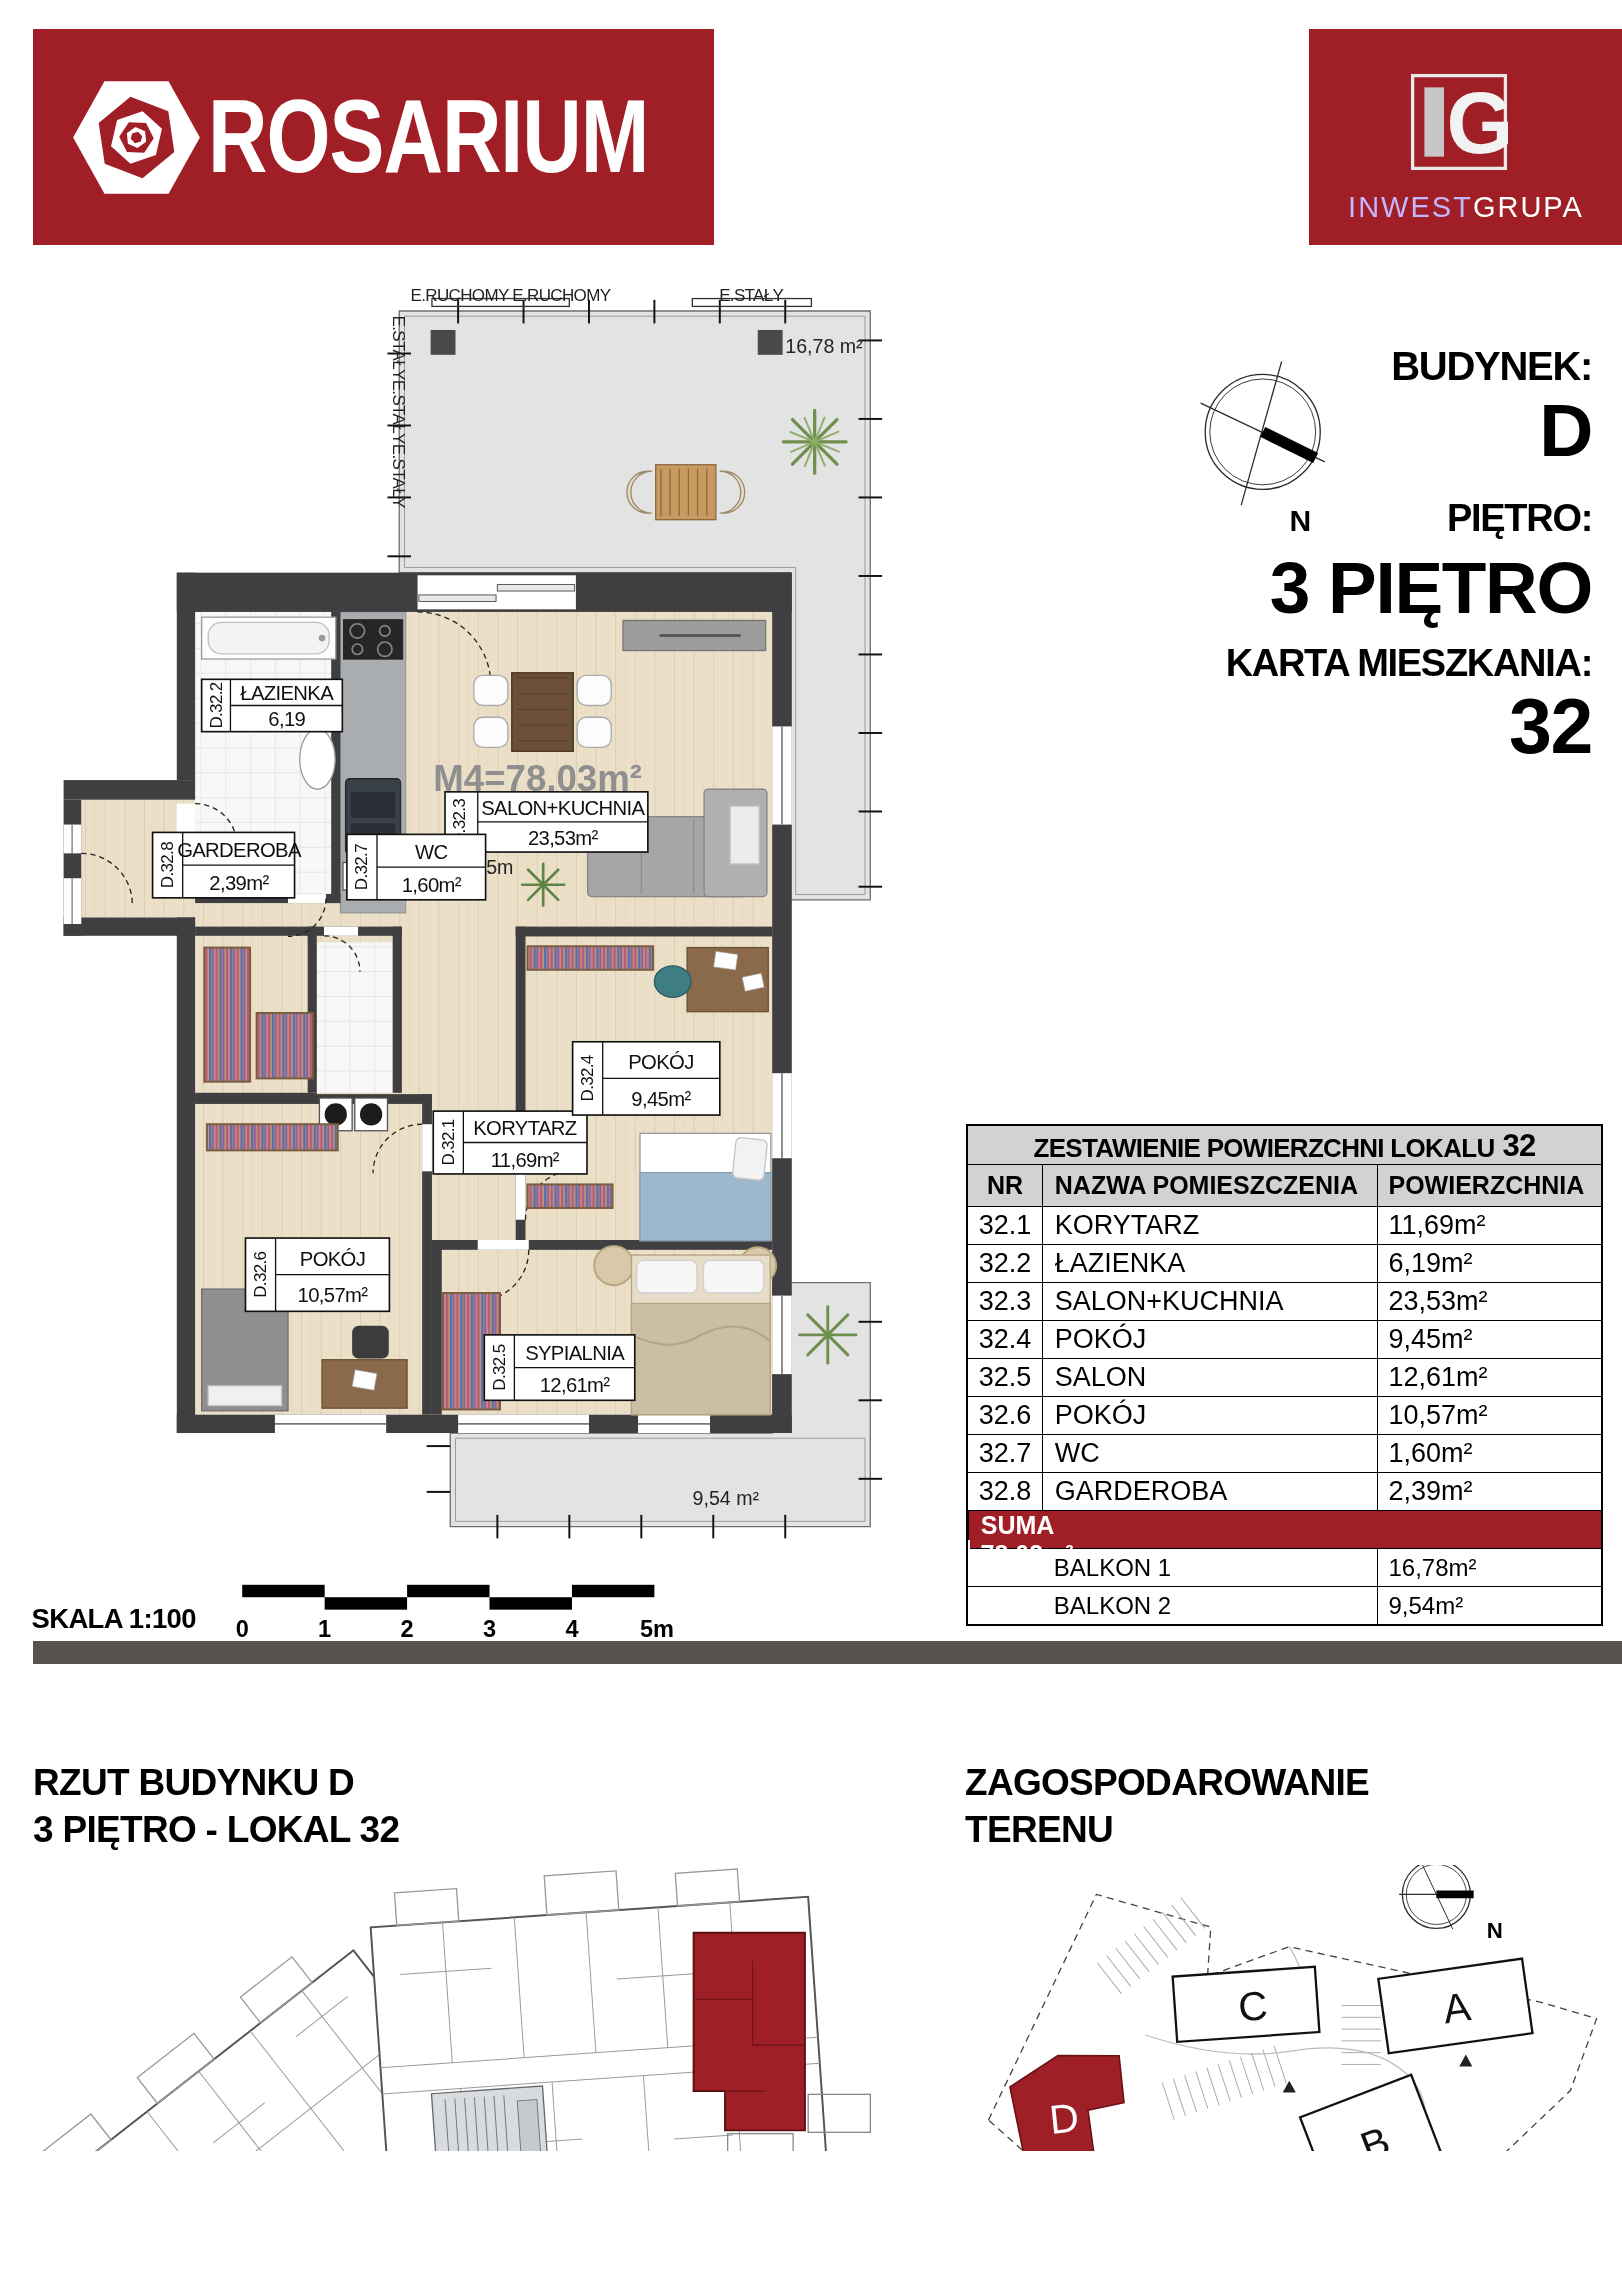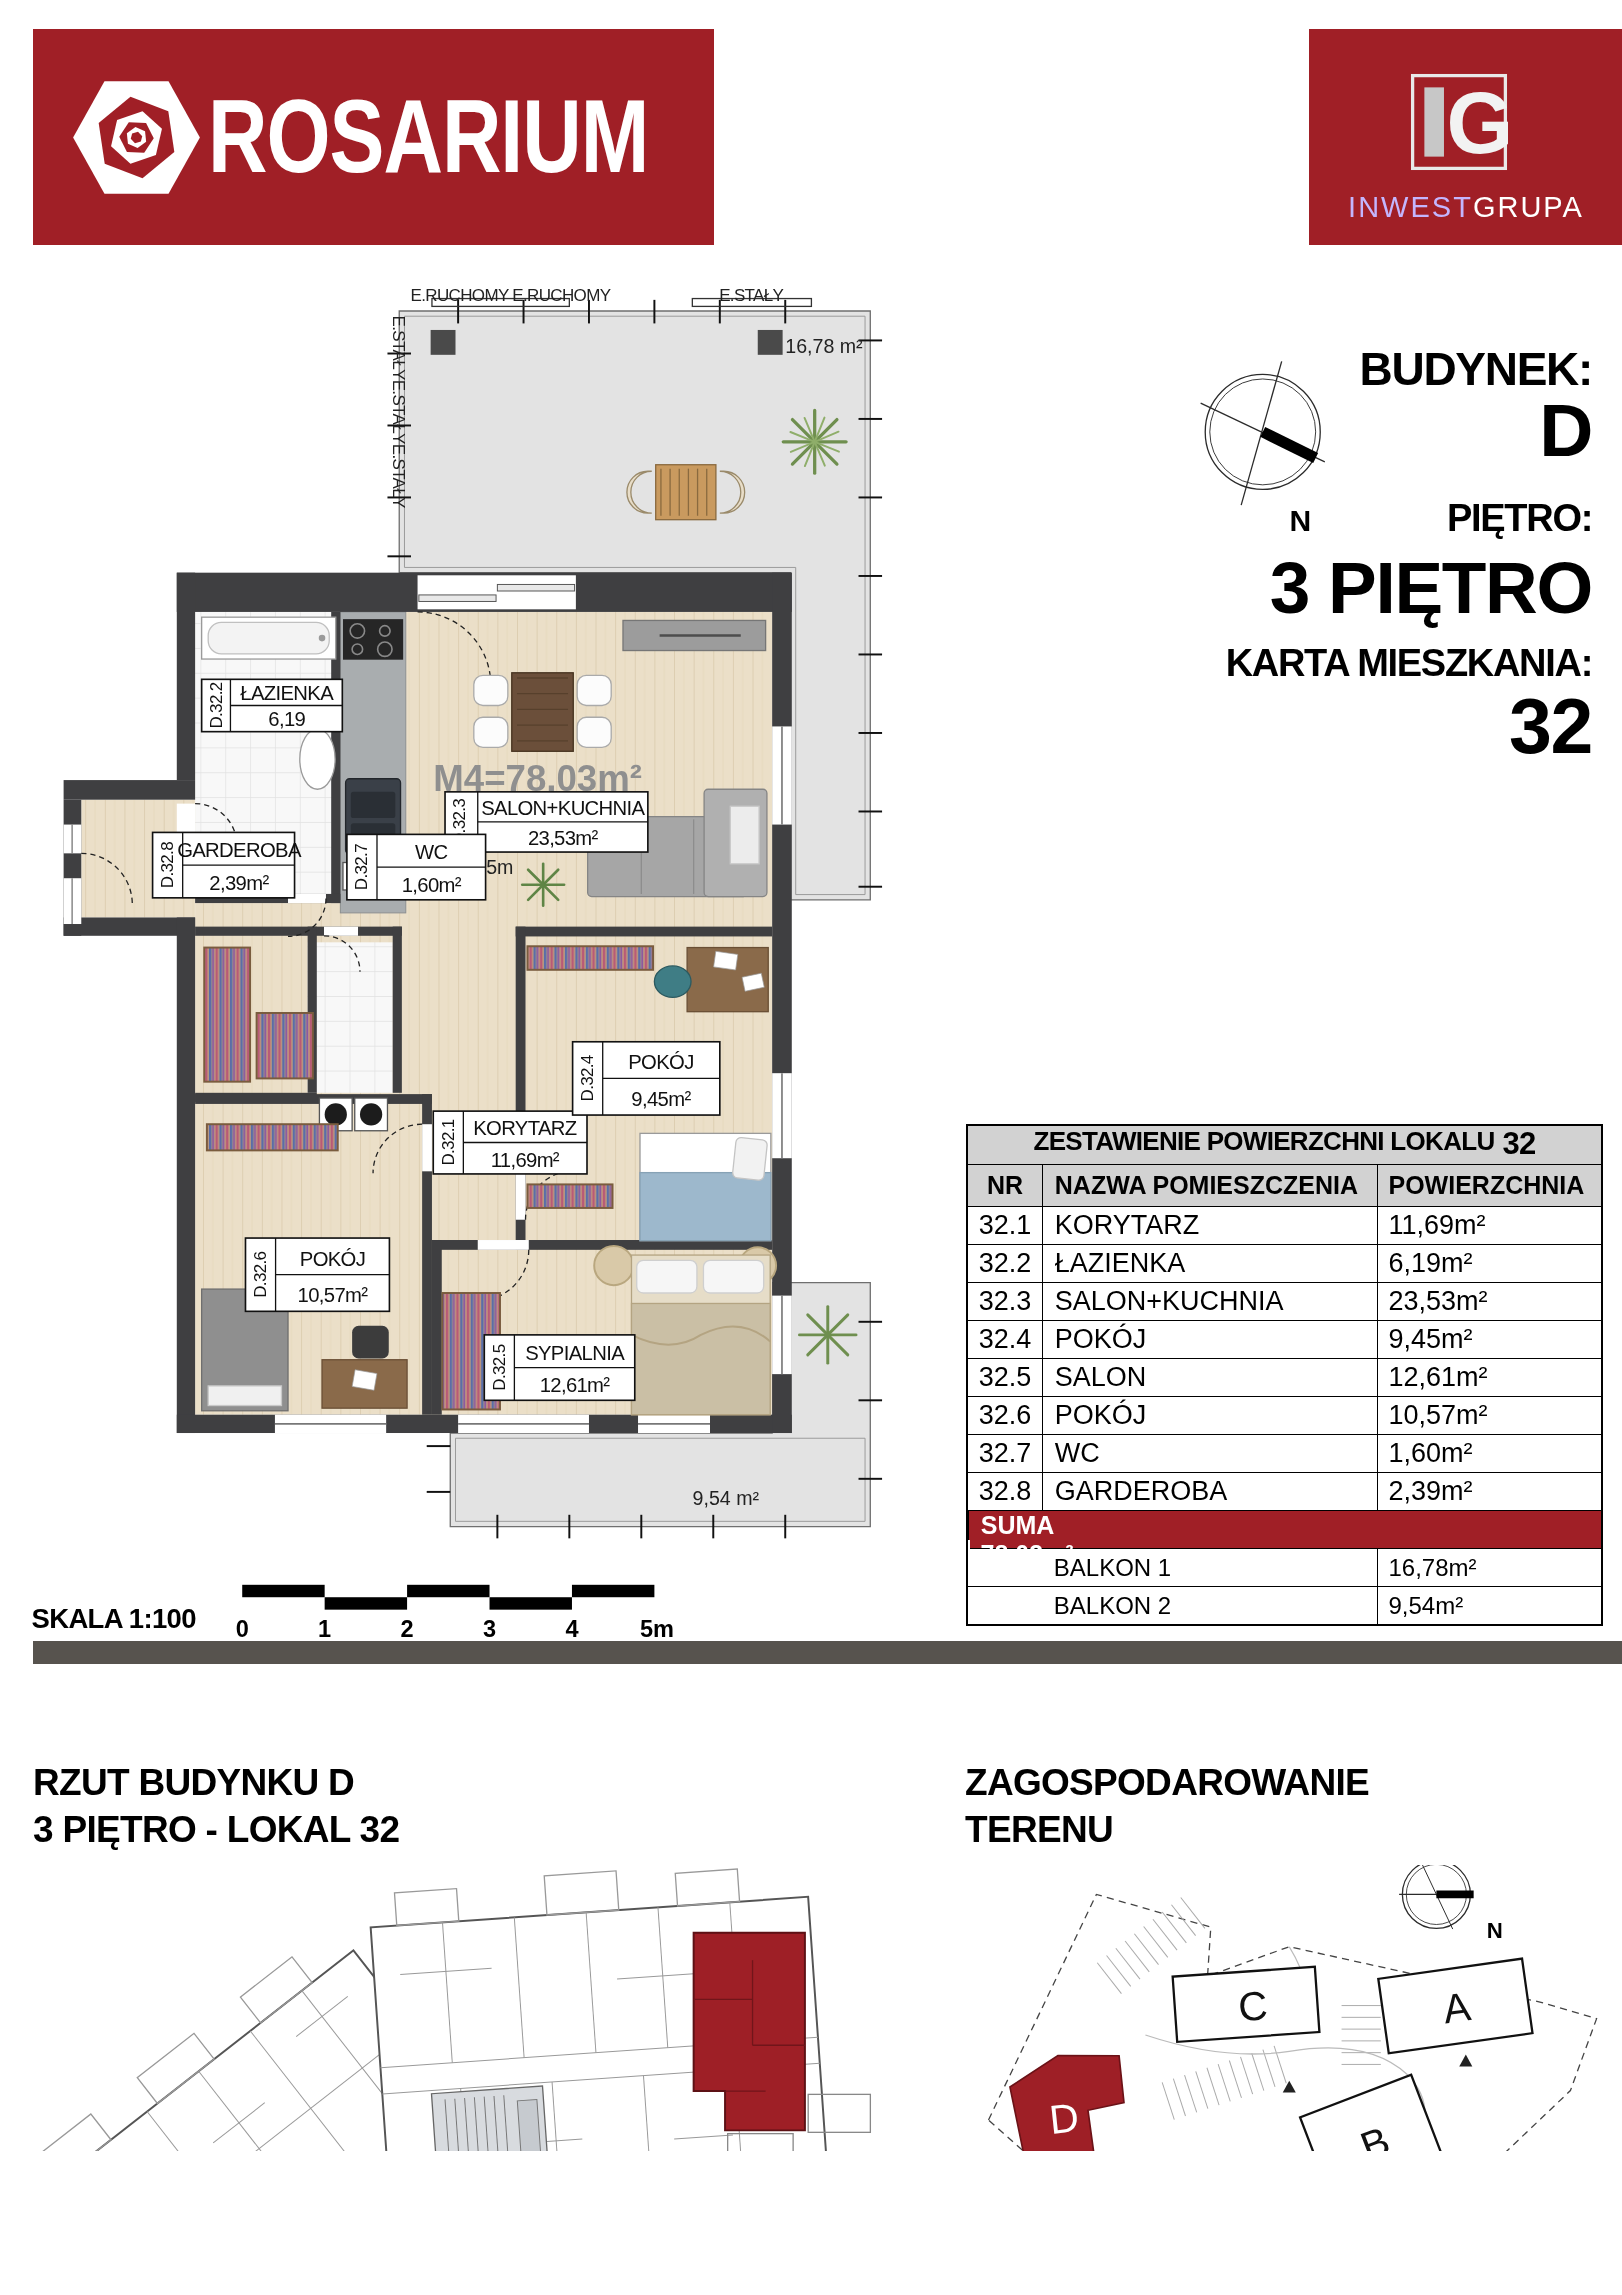--- a/index.html
+++ b/index.html
@@ -11,31 +11,31 @@
   .banner-right{left:1309px;top:29.4px;width:314px;height:216px;}
   .banner{background:var(--red);}
   .brand-text{position:absolute;left:175px;top:49px;font-size:103px;font-weight:700;color:#fff;
               letter-spacing:-1.3px;transform:scaleX(.80);transform-origin:left center;white-space:nowrap;}
   .ig-word{position:absolute;left:0;top:162px;width:314px;text-align:center;font-size:29px;
            letter-spacing:2px;font-weight:400;white-space:nowrap;}
   .ig-word .w1{color:#c4b5fd;} .ig-word .w2{color:#ffffff;}
   
   .info-line{position:absolute;right:31px;text-align:right;font-weight:700;line-height:1;
              letter-spacing:-1.3px;white-space:nowrap;}
-  .i1{top:346px;font-size:46px;}
+  .i1{top:346px;font-size:40px;}
   .i2{top:393px;font-size:75px;}
   .i3{top:499px;font-size:38px;}
   .i4{top:551px;font-size:73px;}
   .i5{top:644px;font-size:38px;}
   .i6{top:688px;font-size:77px;}
   
   .atable{left:966px;top:1124px;width:633px;border:2px solid #000;font-weight:700;}
   .trow{display:flex;border-top:1.3px solid #000;align-items:stretch;}
   .trow:first-child{border-top:none;}
-  .t-title{height:38px;background:#d2d2d2;display:flex;align-items:flex-start;justify-content:center;
+  .t-title{height:38px;background:#d2d2d2;display:flex;align-items:flex-end;justify-content:center;
            font-size:26px;letter-spacing:-0.7px;}
   .t-title .num{font-size:31px;margin-left:7.9px;}
   .thead{height:41px;background:#d2d2d2;font-size:25px;}
   .c{display:flex;align-items:center;box-sizing:border-box;}
   .c1{width:74px;justify-content:center;}
   .c2{width:335px;border-left:1.3px solid #000;padding-left:11.8px;}
   .c3{width:224px;border-left:1.3px solid #000;padding-left:10.5px;}
   .tdata{height:37px;font-size:27px;font-weight:400;}
   .tdata .c2,.tdata .c3{font-weight:400;}
   .suma{height:37px;background:var(--red);color:#fff;font-size:25px;flex-direction:column;}

